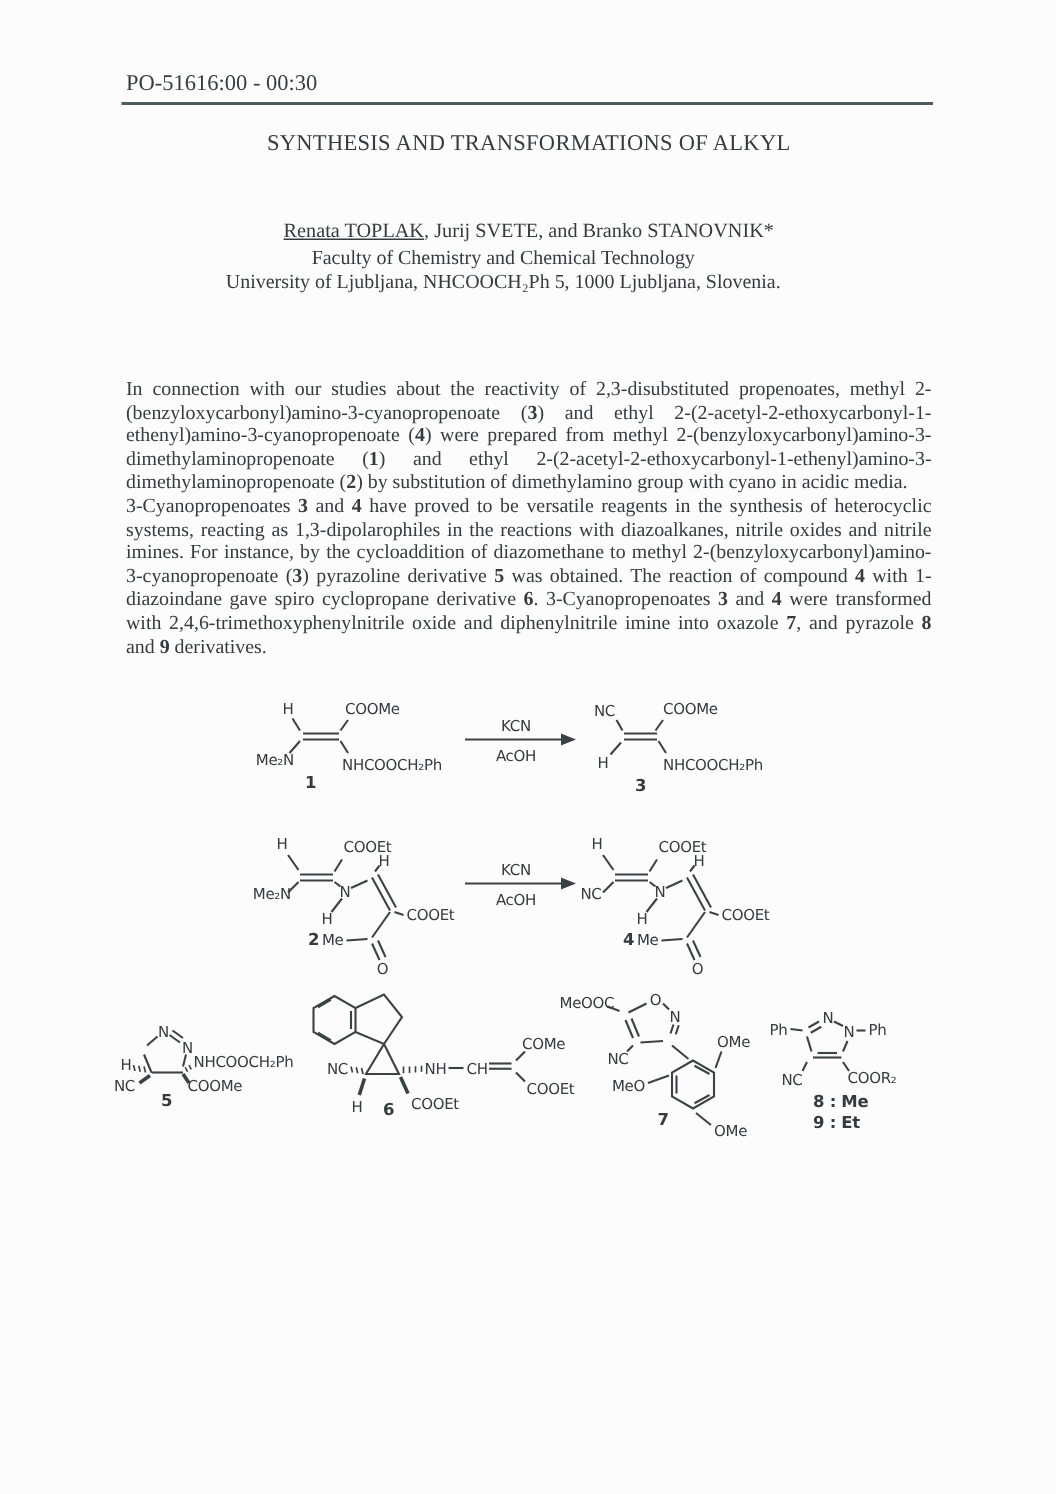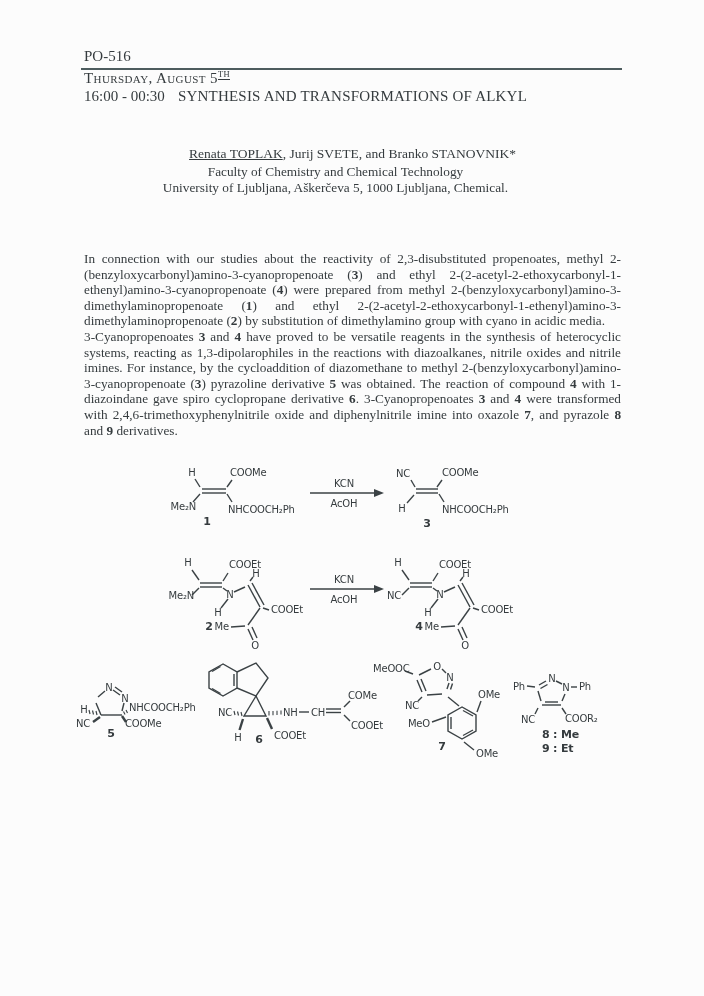--- a/index.html
+++ b/index.html
@@ -1,21 +1,21 @@
 <!DOCTYPE html>
 <html><head>
 <meta charset="utf-8">
 <style>
   * { margin:0; padding:0; box-sizing:border-box; }
   html,body { width:704px; height:996px; }
   body { position:relative; background:#fcfcfc; color:#353b3e;
          font-family:"Liberation Serif", serif; }
   .header { position:absolute; left:84px; top:47px; width:537px;
             display:flex; justify-content:flex-start; align-items:baseline;
-            font-size:15px; line-height:18px;flex-direction:column; }
+            font-size:15px; line-height:18px; }
   .date { font-variant:small-caps; letter-spacing:.4px; }
   sup.th { font-size:8.5px; vertical-align:super; border-bottom:1px solid #353b3e; }
   .rule { position:absolute; left:81px; top:68px; width:541px; height:2px; background:#4d5c5e; }
   .title { position:absolute; left:84px; top:88px; width:537px; text-align:center;
            font-weight:normal; font-size:15px; line-height:17px; letter-spacing:.2px; }
   .authors { position:absolute; left:84px; top:146px; width:537px; text-align:center; font-size:13.5px; }
   .authors .u { text-decoration:underline; }
   .affil { position:absolute; left:67px; top:164px; width:537px; text-align:center;
            font-size:13.3px; line-height:16px; }
   .body-text { position:absolute; left:84px; top:231px; width:537px;
@@ -30,34 +30,33 @@
   svg line, svg polyline, svg polygon, svg path { stroke:#3b4245; stroke-width:1.4; fill:none; }
   svg .wedge { stroke-width:2.4; }
   svg .hash { stroke-width:1.1; }
   svg .head { fill:#3b4245; stroke:none; }
 </style>
 </head>
 <body>
 
 <div class="header">
   <span>PO-516</span>
-  <span class="date"><span>Thursday, August 5</span><sup class="th">TH</sup></span>
   <span>16:00 - 00:30</span>
 </div>
 <div class="rule"></div>
 
 <div class="title">
   <div>SYNTHESIS AND TRANSFORMATIONS OF ALKYL</div>
 </div>
 
 <div class="authors"><span class="u">Renata TOPLAK</span><span>, Jurij SVETE, and Branko STANOVNIK*</span></div>
 
 <div class="affil">
   <div>Faculty of Chemistry and Chemical Technology</div>
-  <div>University of Ljubljana, Aškerčeva 5, 1000 Ljubljana, Chemical.</div>
+  <div>University of Ljubljana, NHCOOCH₂Ph 5, 1000 Ljubljana, Slovenia.</div>
 </div>
 
 <div class="body-text">
   <p><span>In connection with our studies about the reactivity of 2,3-disubstituted propenoates, methyl 2-(benzyloxycarbonyl)amino-3-cyanopropenoate (</span><b>3</b><span>) and ethyl 2-(2-acetyl-2-ethoxycarbonyl-1-ethenyl)amino-3-cyanopropenoate (</span><b>4</b><span>) were prepared from methyl 2-(benzyloxycarbonyl)amino-3-dimethylaminopropenoate (</span><b>1</b><span>) and ethyl 2-(2-acetyl-2-ethoxycarbonyl-1-ethenyl)amino-3-dimethylaminopropenoate (</span><b>2</b><span>) by substitution of dimethylamino group with cyano in acidic media.</span></p>
   <p><span>3-Cyanopropenoates </span><b>3</b><span> and </span><b>4</b><span> have proved to be versatile reagents in the synthesis of heterocyclic systems, reacting as 1,3-dipolarophiles in the reactions with diazoalkanes, nitrile oxides and nitrile imines. For instance, by the cycloaddition of diazomethane to methyl 2-(benzyloxycarbonyl)amino-3-cyanopropenoate (</span><b>3</b><span>) pyrazoline derivative </span><b>5</b><span> was obtained. The reaction of compound </span><b>4</b><span> with 1-diazoindane gave spiro cyclopropane derivative </span><b>6</b><span>. 3-Cyanopropenoates </span><b>3</b><span> and </span><b>4</b><span> were transformed with 2,4,6-trimethoxyphenylnitrile oxide and diphenylnitrile imine into oxazole </span><b>7</b><span>, and pyrazole </span><b>8</b><span> and </span><b>9</b><span> derivatives.</span></p>
 </div>
 
 <svg id="scheme1" class="chem" width="460" height="95" viewBox="0 0 460 95">
   <g>
     <line x1="62" y1="33" x2="86" y2="33"></line>

